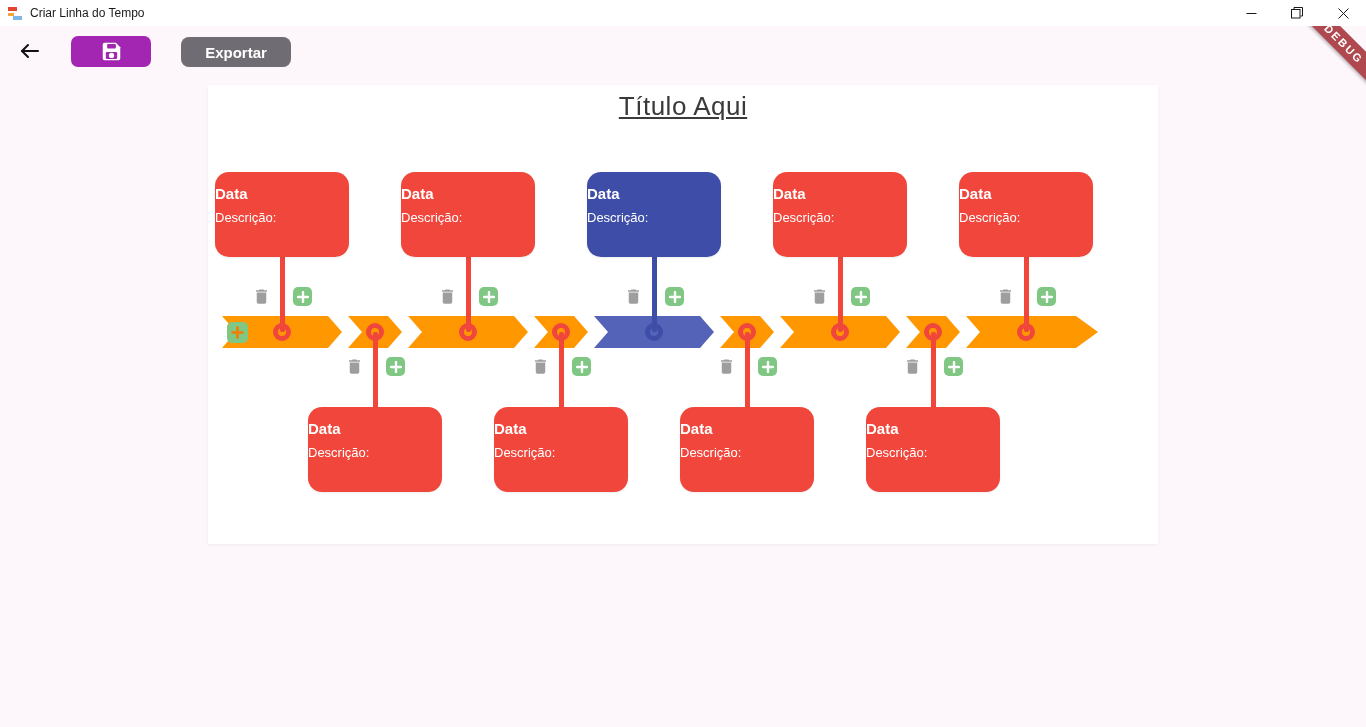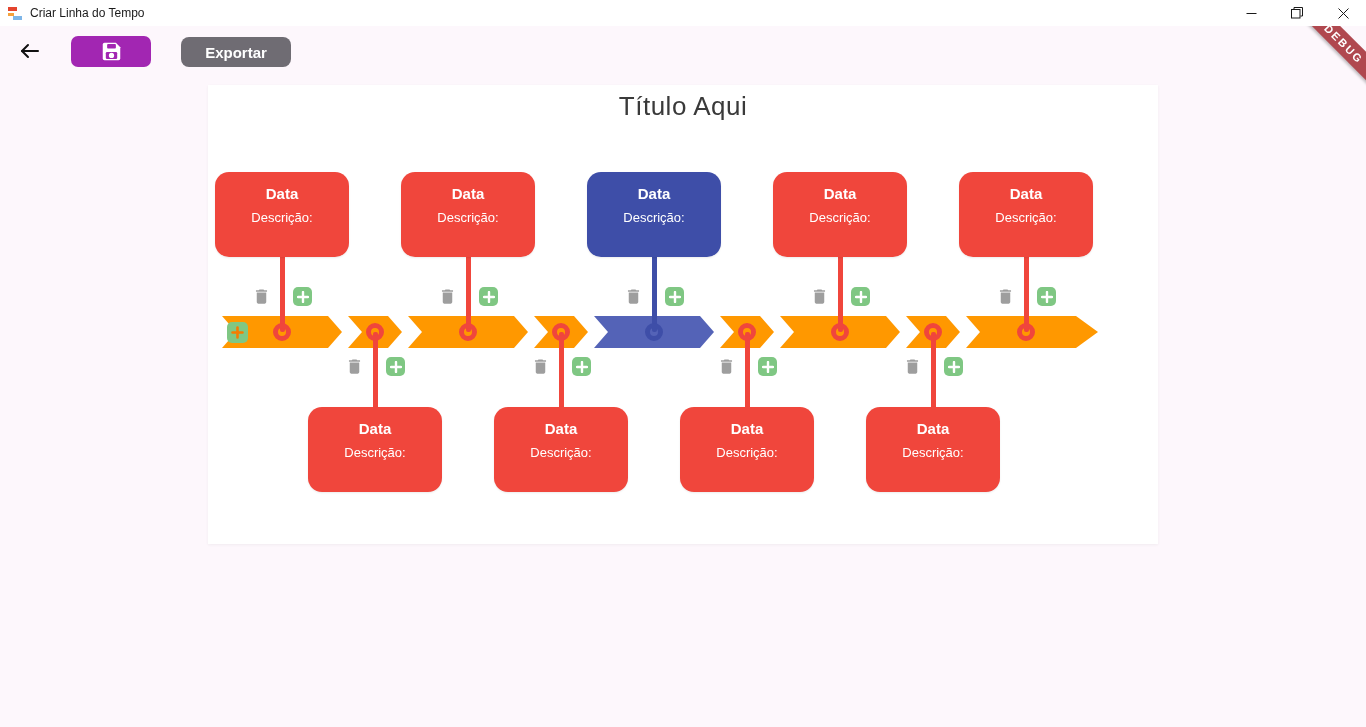--- a/index.html
+++ b/index.html
@@ -22,29 +22,29 @@
   .ribbon-clip { position:absolute; top:26px; right:0; width:100px; height:100px; overflow:hidden; z-index:60; pointer-events:none; }
   .ribbon { position:absolute; left:3px; top:8px; width:150px; transform:rotate(45deg); background:#B0484F; color:#FFFFFF; font-size:11px; font-weight:bold; letter-spacing:2px; text-align:center; padding:4px 0; box-shadow:0 2px 3px rgba(0,0,0,.25); }
 
   
   .back-btn { position:absolute; left:16px; top:38px; width:28px; height:28px; background:transparent; border:none; cursor:pointer; z-index:10; }
   .save-btn { position:absolute; left:71px; top:36px; width:80px; height:31px; background:#A226B2; border:none; border-radius:7px; cursor:pointer; display:flex; align-items:center; justify-content:center; z-index:10; }
   .export-btn { position:absolute; left:181px; top:37px; width:110px; height:30px; background:#6F6C73; border:none; border-radius:8px; cursor:pointer; color:#FFFFFF; font-size:15px; font-weight:bold; font-family:"Liberation Sans", sans-serif; z-index:10; }
 
   
   .stage { position:absolute; left:208px; top:85px; width:950px; height:459px; background:#FFFFFF; box-shadow:0 1px 3px rgba(0,0,0,.05); z-index:5; }
-  .stage-title { position:absolute; top:6px; left:0; width:100%; text-align:center; font-size:26px; font-weight:400; color:#3A3A3A; letter-spacing:.5px; }
+  .stage-title { position:absolute; top:6px; left:0; width:100%; text-align:center; font-size:26px; font-weight:400; color:#3A3A3A; letter-spacing:.5px;text-decoration:underline; }
 
   .segment { position:absolute; top:231px; height:32px; clip-path:polygon(0 0, calc(100% - 14px) 0, 100% 50%, calc(100% - 14px) 100%, 0 100%, 14px 50%); cursor:pointer; }
   .segment.tip { clip-path:polygon(0 0, calc(100% - 22px) 0, 100% 50%, calc(100% - 22px) 100%, 0 100%, 14px 50%); }
 
   .connector { position:absolute; width:5px; border-radius:2px; }
   .marker { position:absolute; width:18px; height:18px; border:5px solid #F0463C; border-radius:50%; background:transparent; cursor:pointer; }
 
-  .event-card { position:absolute; width:134px; height:85px; border-radius:14px; color:#FFFFFF; text-align:center; padding-top:13px; cursor:pointer; box-shadow:0 1px 2px rgba(0,0,0,.08); }
+  .event-card { position:absolute; width:134px; height:85px; border-radius:14px; color:#FFFFFF; padding-top:13px; cursor:pointer; box-shadow:0 1px 2px rgba(0,0,0,.08); }
   .event-title { font-size:15px; font-weight:bold; }
   .event-desc { font-size:13px; margin-top:8px; }
 
   .icon-btn { position:absolute; width:19px; height:19px; border:none; padding:0; background:transparent; cursor:pointer; display:flex; align-items:center; justify-content:center; }
   .plus-btn { background:#7FC783; border-radius:5px; }
   .start-add-btn { position:absolute; left:19px; top:237px; width:21px; height:21px; background:#7FC783; border:none; border-radius:5px; cursor:pointer; display:flex; align-items:center; justify-content:center; z-index:8; }
 </style>
 </head>
 <body>
 

